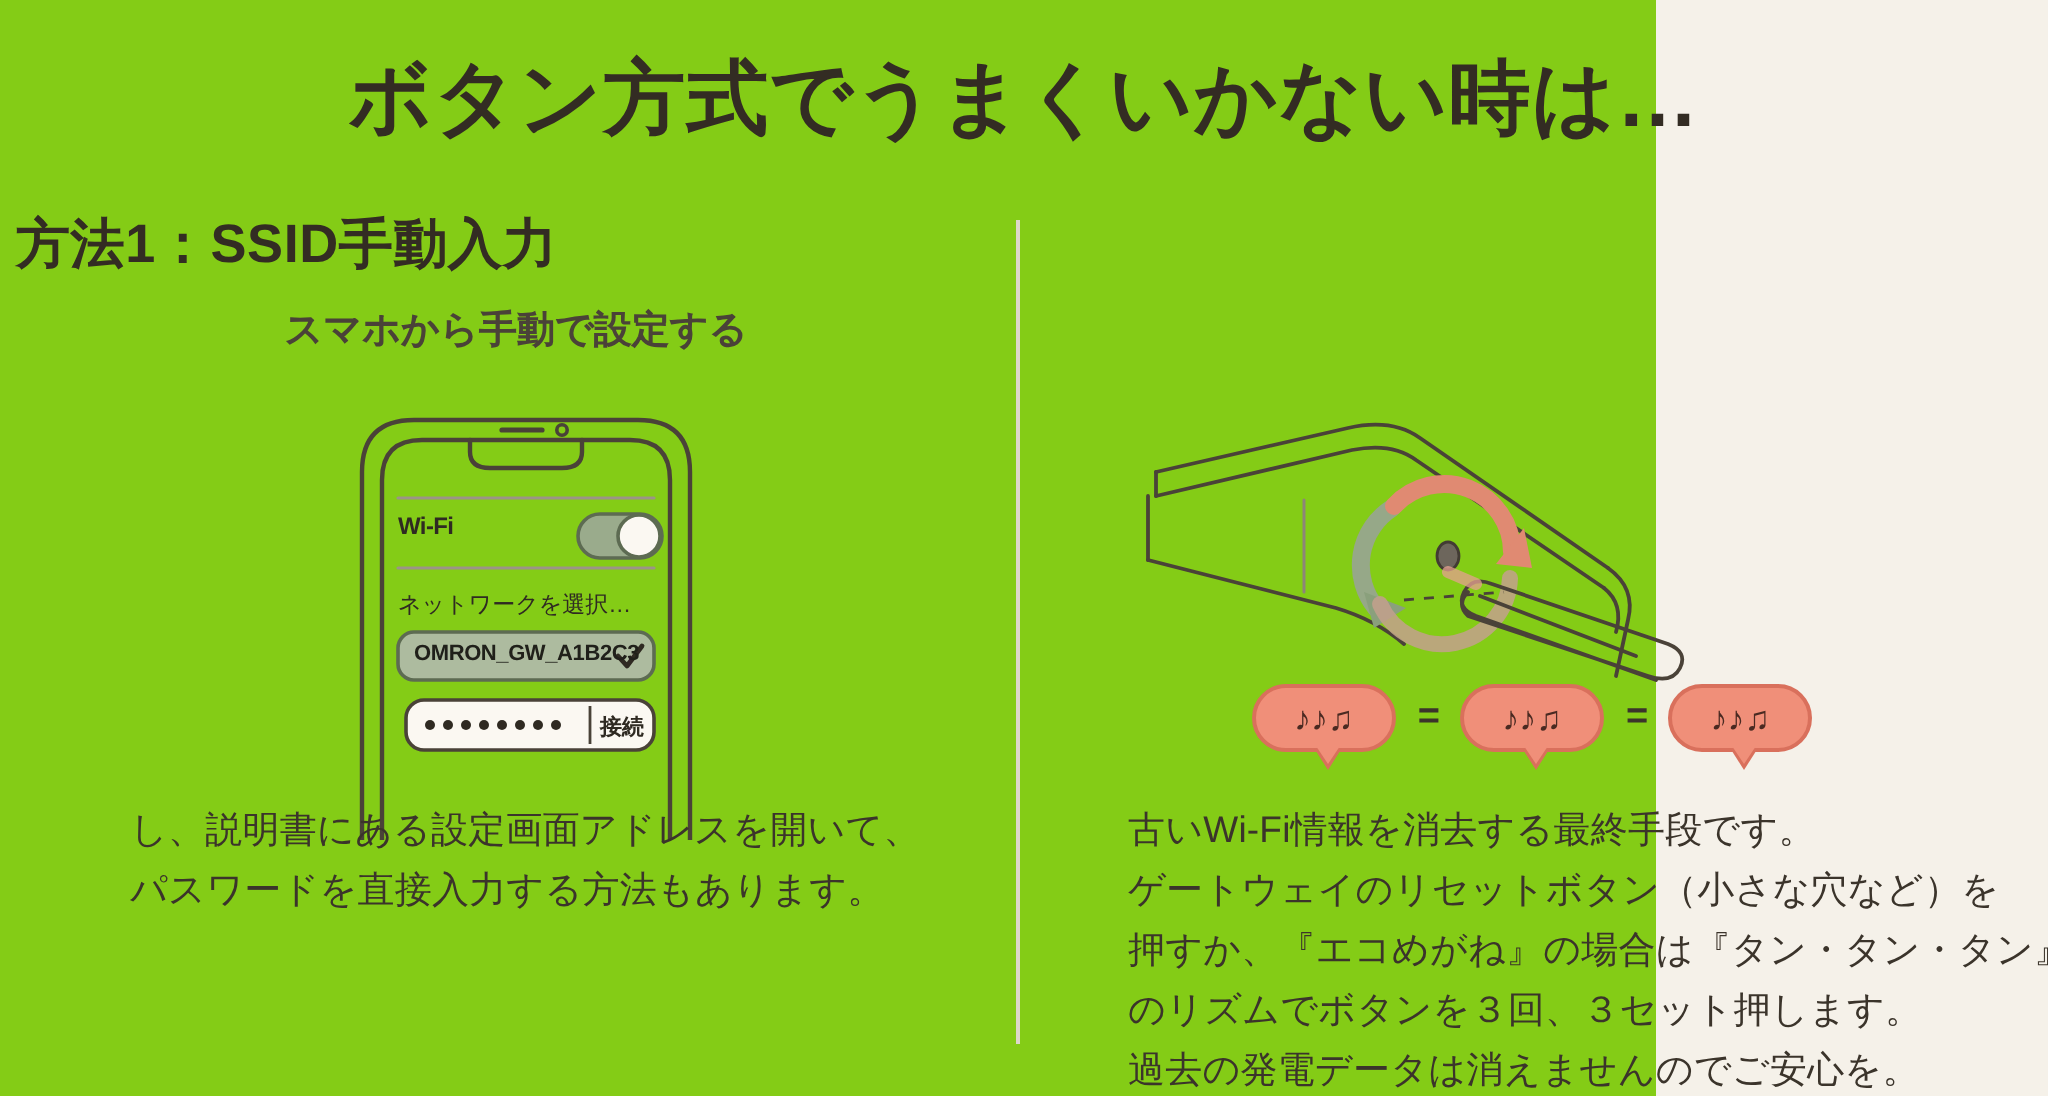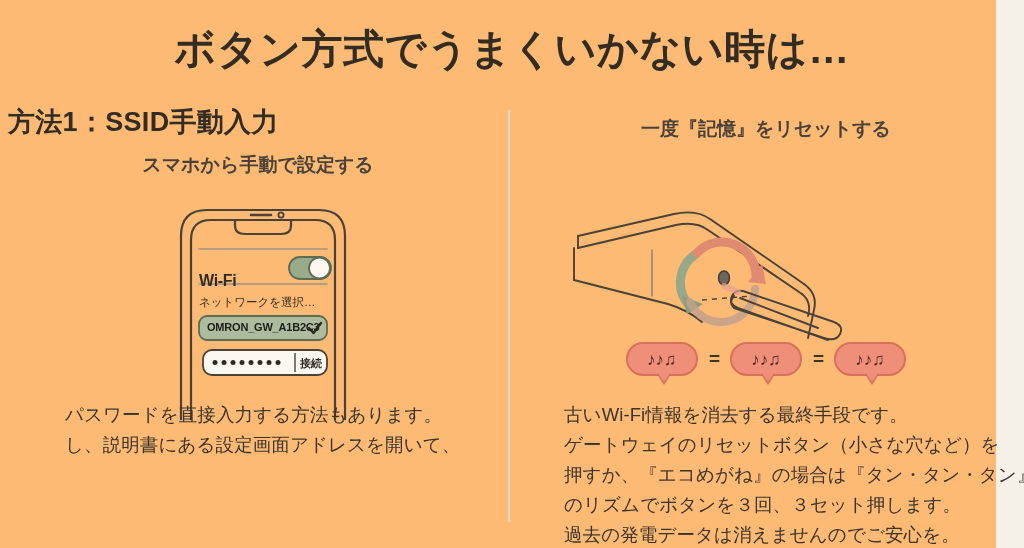--- a/index.html
+++ b/index.html
@@ -10,23 +10,23 @@
     width: 1024px;
     height: 548px;
     overflow: hidden;
     background: #f5f1e9;
     font-family: "Liberation Sans", "DejaVu Sans", sans-serif;
     color: #3b342b;
     -webkit-font-smoothing: antialiased;
   }
   .page {
     position: relative;
-    width: 996px;
+    width: 828px;
     height: 548px;
-    background: #fdba74;
+    background: #84cc16;
   }
 
   
   .title {
     position: absolute;
     top: 22px;
     left: 0;
     width: 1024px;
     text-align: center;
     font-size: 41px;
@@ -211,41 +211,40 @@
           <circle cx="70" cy="162.5" r="2.5"></circle>
             <circle cx="79" cy="162.5" r="2.5"></circle>
           <circle cx="88" cy="162.5" r="2.5"></circle>
             <circle cx="97" cy="162.5" r="2.5"></circle>
           <circle cx="106" cy="162.5" r="2.5"></circle>
             <circle cx="115" cy="162.5" r="2.5"></circle>
         </g>
       </svg>
 
       
-      <div style="position:absolute; left:36px; top:72px; font-size:16px; font-weight:bold; color:#2f2a22; letter-spacing:-0.3px;">Wi-Fi</div>
+      <div style="position:absolute; left:36px; top:56px; font-size:12px; font-weight:bold; color:#2f2a22; letter-spacing:-0.3px;">Wi-Fi</div>
 
       
       <div style="position:absolute; left:36px; top:95px; font-size:11.5px; font-weight:normal; color:#2f2a22;">ネットワークを選択…</div>
 
       
       <div style="position:absolute; left:44px; top:121px; font-size:11px; font-weight:bold; color:#20201a; letter-spacing:-0.2px;">OMRON_GW_A1B2C3</div>
 
       
       <div style="position:absolute; left:137px; top:156px; font-size:11px; font-weight:bold; color:#2f2a22;">接続</div>
     </div>
 
     <div class="body-text body-left">
+      <div>し、説明書にある設定画面アドレスを開いて、</div>
       <div>パスワードを直接入力する方法もあります。</div>
-      <div>し、説明書にある設定画面アドレスを開いて、</div>
     </div>
   </div>
 
   <div class="col col-right">
 
-    <div class="subheading">一度『記憶』をリセットする</div>
 
     <div class="router-wrap">
       <svg width="420" height="150" viewBox="0 0 420 150" xmlns="http://www.w3.org/2000/svg">
         <g fill="none" stroke="#4a4238" stroke-width="1.9" stroke-linecap="round" stroke-linejoin="round">
 
           <path d="M22 44 L118 22 Q140 17 154 27 L248 92"></path>
           <path d="M22 56 L120 33 Q140 29 152 38 L246 102"></path>
 
           <path d="M248 92 Q262 102 258 118 L252 146"></path>
           <path d="M246 102 Q256 110 252 124"></path>

